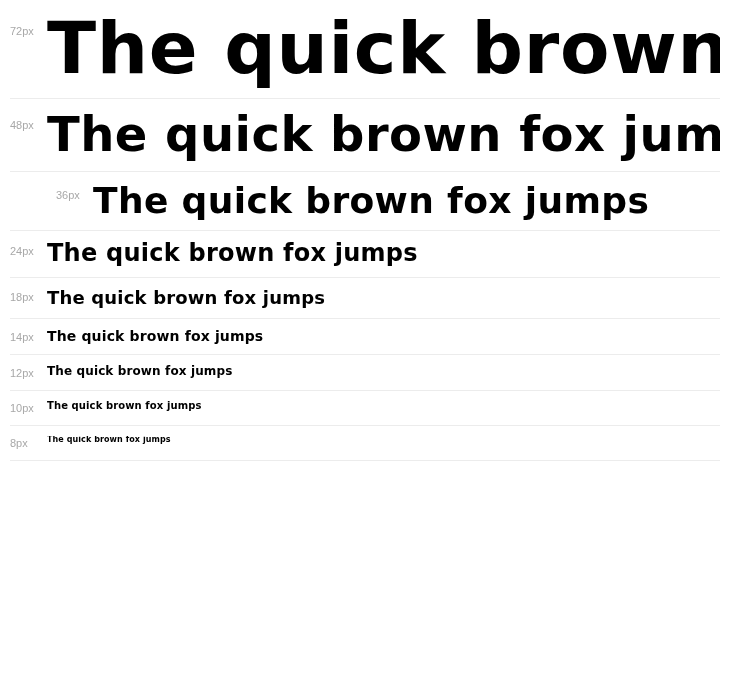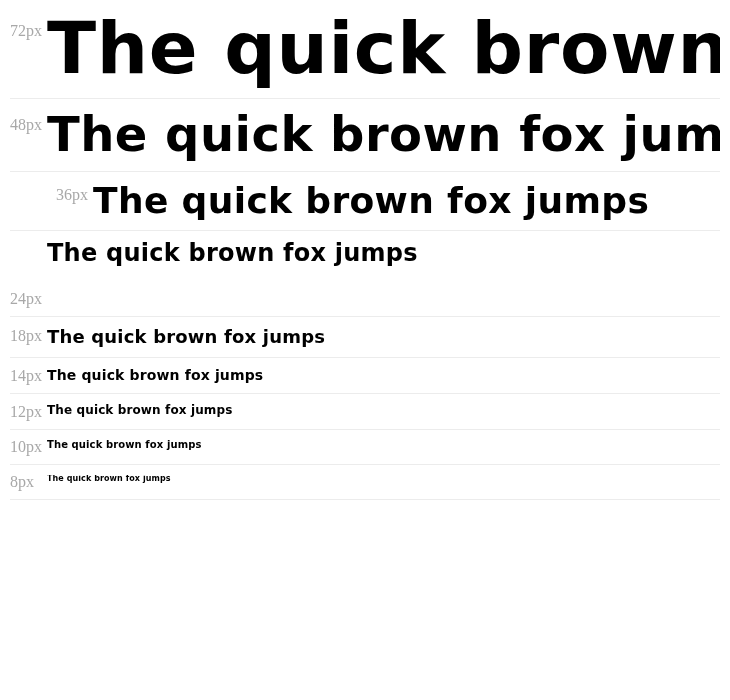--- a/index.html
+++ b/index.html
@@ -25,24 +25,24 @@
   }
   .row {
     display: flex;
     align-items: flex-start;
     padding: 10px 0;
     border-bottom: 1px solid var(--divider-color);
     overflow: hidden;
   }
   .size-label {
     flex: 0 0 37px;
-    font-size: 16px;
+    font-size: 11px;
     line-height: 14px;
     color: var(--label-color);
-    font-family: Liberation Serif, serif;
+    font-family: Liberation Sans, sans-serif;
     white-space: nowrap;
   }
   .sample {
     flex: 1 1 auto;
     min-width: 0;
     white-space: nowrap;
     overflow: hidden;
     color: var(--text-color);
     font-family: "DejaVu Sans", sans-serif;
     font-weight: 700;
@@ -63,21 +63,21 @@
     <span class="size-label" style="padding-top: 9px;">48px</span>
     <span class="sample" style="font-size: 48px;">The quick brown fox jumps</span>
   </div>
 
   <div class="row">
     <span class="size-label" style="padding-top: 6px; margin-left: 46px;">36px</span>
     <span class="sample" style="font-size: 36px;">The quick brown fox jumps</span>
   </div>
 
   <div class="row">
-    <span class="size-label" style="padding-top: 3px; margin-top: 48px;">24px</span>
+    <span class="size-label" style="padding-top: 3px;">24px</span>
     <span class="sample" style="font-size: 24px;">The quick brown fox jumps</span>
   </div>
 
   <div class="row">
     <span class="size-label" style="padding-top: 2px;">18px</span>
     <span class="sample" style="font-size: 18px;">The quick brown fox jumps</span>
   </div>
 
   <div class="row">
     <span class="size-label" style="padding-top: 1px;">14px</span>

